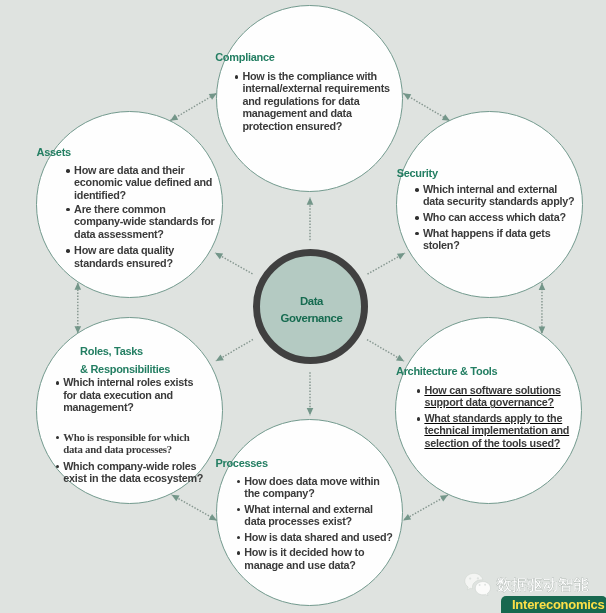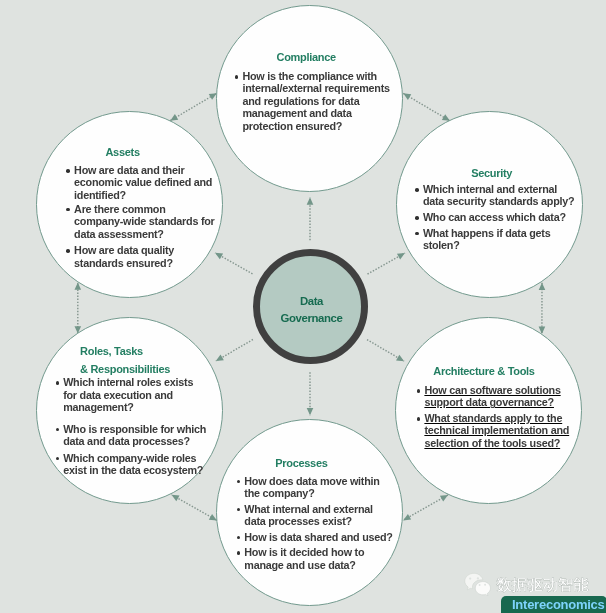--- a/index.html
+++ b/index.html
@@ -6,21 +6,21 @@
   html,body{margin:0;padding:0;}
   body{width:606px;height:613px;background:#dfe3e0;
        font-family:"Liberation Sans",sans-serif;overflow:hidden;}
   #stage{position:relative;width:606px;height:613px;background:#dfe3e0;}
   #stage{will-change:transform;}
   svg.layer{position:absolute;left:0;top:0;width:606px;height:613px;pointer-events:none;}
 
   .node{position:absolute;width:187px;height:187px;border-radius:50%;box-sizing:border-box;
         background:#fefefe;border:1.9px solid #739a8e;}
   .title{position:absolute;color:#237e62;font-weight:bold;font-size:11px;line-height:11.6px;
-         white-space:pre-line;letter-spacing:-0.3px;text-align:center;}
+         white-space:pre-line;letter-spacing:-0.3px;text-align:left;}
   ul.q{position:absolute;list-style:none;margin:0;padding:0;}
   ul.q li{position:relative;padding-left:7.6px;font-size:10.8px;line-height:12.4px;
           color:#3a3a3a;font-weight:bold;letter-spacing:-0.25px;white-space:pre;
           margin-top:3.2px;}
   ul.q li:first-child{margin-top:0;}
   ul.q li::before{content:"";position:absolute;left:0px;top:5.1px;width:3.5px;height:3.5px;
                   border-radius:50%;background:#303030;}
 
   #hub{position:absolute;left:252.5px;top:249px;width:115px;height:115px;border-radius:50%;
        background:#b4cac2;border:7px solid #404040;box-sizing:border-box;}
@@ -28,21 +28,21 @@
        text-align:center;color:#166b50;font-weight:bold;font-size:11.4px;line-height:16.7px;
        white-space:pre-line;letter-spacing:-0.4px;}
 
   #watermark{position:absolute;left:0;top:0;width:493px;height:613px;}
   #wechat-icon{position:absolute;left:461.8px;top:570.3px;width:32px;height:27px;}
   #wechat-text{position:absolute;left:496.4px;top:578.2px;font-size:15.4px;line-height:15.4px;
        color:#ffffff;font-family:"DejaVu Sans",sans-serif;white-space:nowrap;letter-spacing:0px;
        -webkit-text-stroke:0.45px #97a09b;paint-order:stroke fill;}
   #badge{position:absolute;left:501px;top:596px;height:17px;background:#18684f;
        border-radius:5px 5px 0 0;padding:0;width:105.5px;}
-  #badge span{position:absolute;left:11px;top:2.2px;color:#7dd3fc;font-size:13px;font-weight:bold;
+  #badge span{position:absolute;left:11px;top:2.2px;color:#fde047;font-size:13px;font-weight:bold;
        line-height:13px;letter-spacing:-0.25px;white-space:nowrap;}
 </style>
 </head>
 <body>
 
 <div id="stage">
 
   <svg class="layer" viewBox="0 0 606 613" xmlns="http://www.w3.org/2000/svg">
     <defs>
       <marker id="ah" markerWidth="11" markerHeight="11" refX="9.4" refY="5.5" orient="auto-start-reverse" markerUnits="userSpaceOnUse">
@@ -113,21 +113,21 @@
     </ul>
   </div>
 
   <div class="node" style="left:35.7px;top:316.7px;">
     <div class="title" style="left:43.4px;top:24px;text-align:left;line-height:18px;">Roles, Tasks
 &amp; Responsibilities</div>
     <ul class="q" style="left:18.9px;top:58.6px;">
       <li>Which internal roles exists
 for data execution and
 management?</li>
-      <li style="margin-top:9px;">Who is responsible for which
+      <li style="margin-top:17px;font-family:Liberation Serif, serif;">Who is responsible for which
 data and data processes?</li>
       <li style="margin-top:4.2px;">Which company-wide roles
 exist in the data ecosystem?</li>
     </ul>
   </div>
 
   <div class="node" style="left:35.7px;top:110.7px;">
     <div class="title" style="left:-0.1px;top:35.1px;width:172px;">Assets</div>
     <ul class="q" style="left:29.8px;top:52.4px;">
       <li>How are data and their

